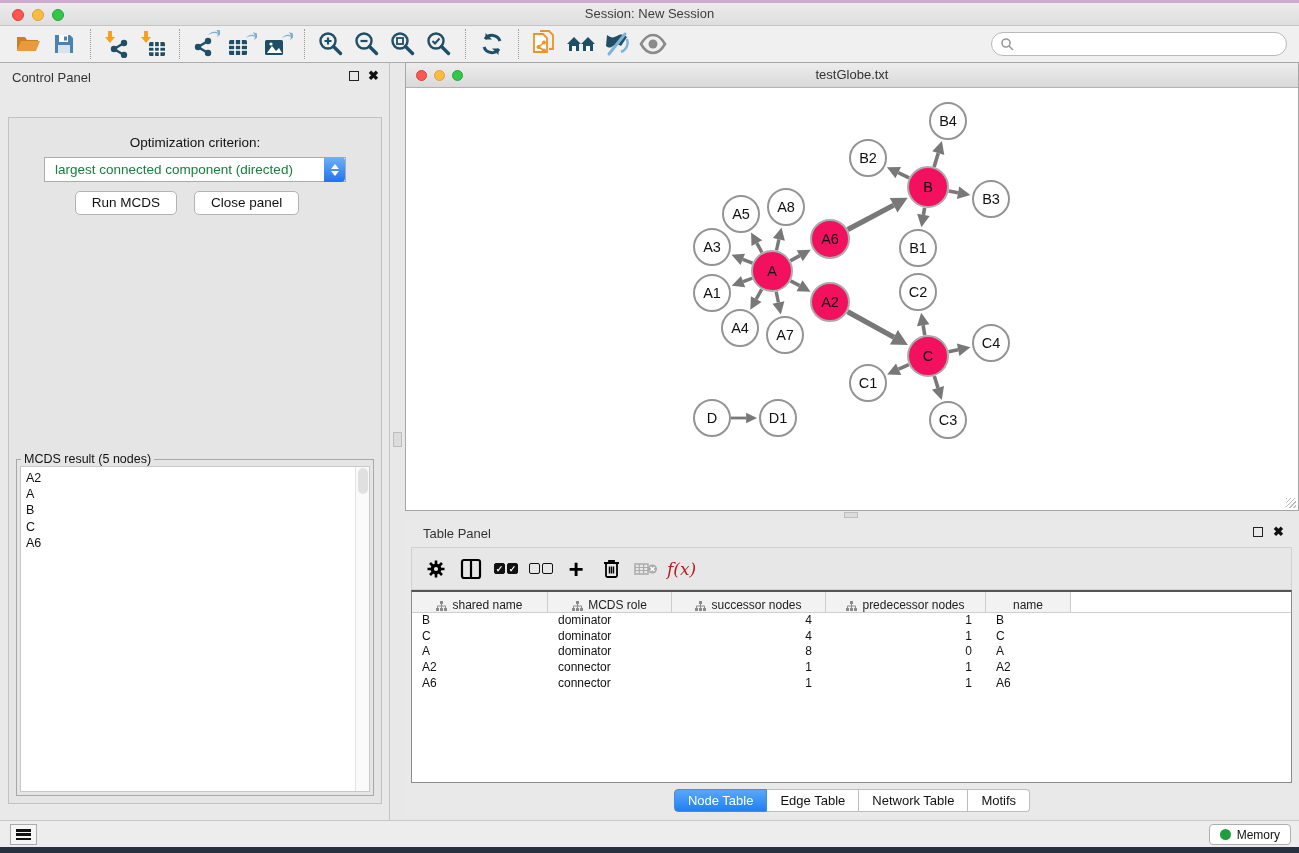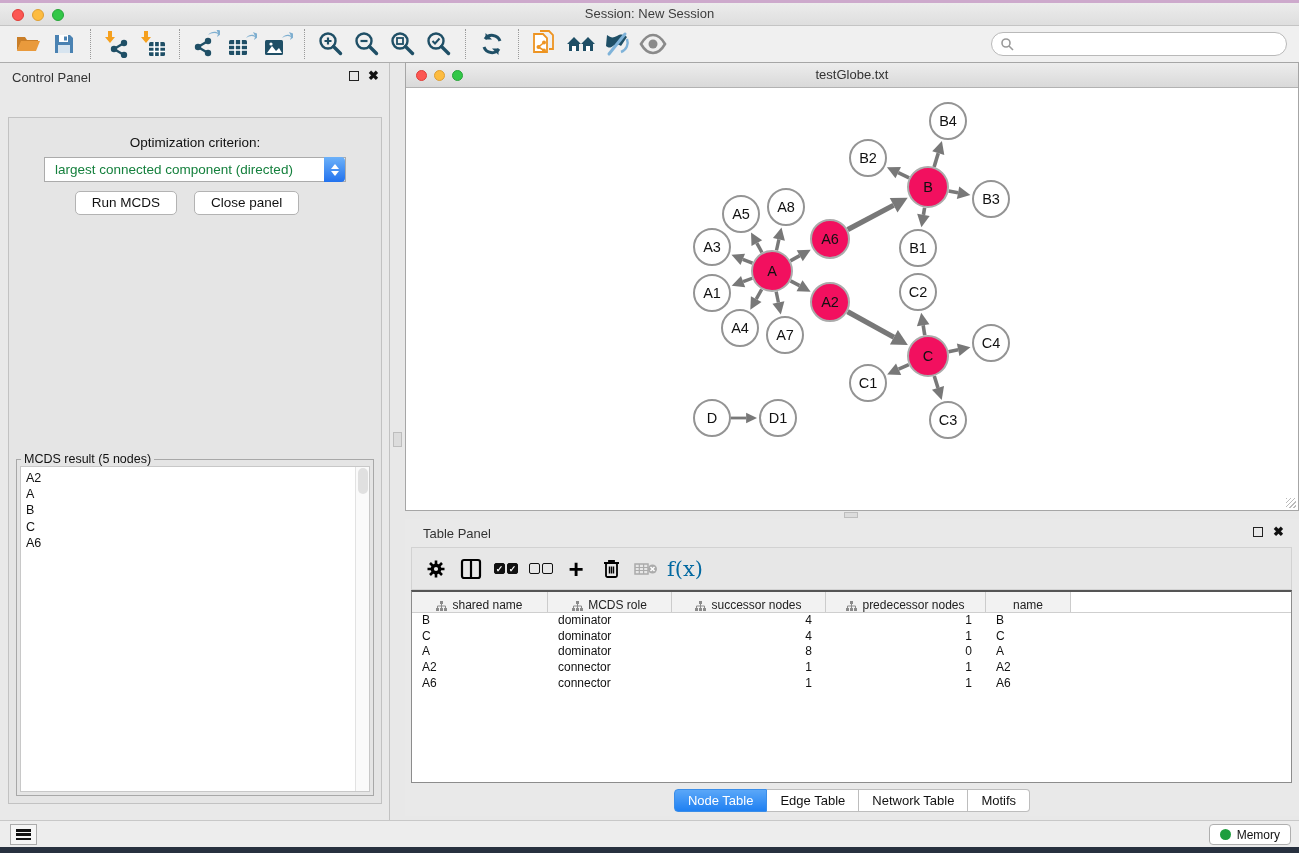--- a/index.html
+++ b/index.html
@@ -84,21 +84,21 @@
   .hsplit-handle { position:absolute; left:844px; top:512px; width:14px; height:6px; background:#DCDCDC; border:1px solid #BDBDBD; }
 
   
   .table-panel { position:absolute; left:405px; top:519px; width:894px; height:297px; background:#E9E9E9; }
   .tp-toolbar { position:absolute; left:6px; right:7px; top:28px; height:43px; background:#E7E7E7;
                 border:1px solid #D2D2D2; display:flex; align-items:center; padding:0 10px; gap:7px; }
   .tp-btn { height:30px; min-width:28px; display:flex; align-items:center; justify-content:center; }
   .cbx { width:11px; height:11px; border:1.5px solid #111; display:inline-block; margin:0 1px; border-radius:2px; }
   .cbx.on { background:#111; color:#fff; font-size:9px; line-height:10px; text-align:center; font-weight:bold; }
   .plus-glyph { font-size:26px; font-weight:bold; color:#000; line-height:20px; }
-  .fx { font-family:"DejaVu Serif", serif; font-size:21px; color:#0369a1; }
+  .fx { font-family:"DejaVu Serif", serif; font-style:italic; font-size:17px; color:#b91c1c; }
   .tbl-wrap { position:absolute; left:6px; right:7px; top:71px; bottom:33px; background:#fff;
               border:1px solid #8C8C8C; border-top:2px solid #555; overflow:hidden; }
   .tbl-header { display:flex; height:21px; border-bottom:1px solid #CFCFCF; }
   .th { background:#F2F2F2; border-right:1px solid #CCC; font-size:12px; color:#222;
         display:flex; align-items:flex-end; justify-content:center; gap:5px; }
   .tbl-row { display:flex; height:15.7px; font-size:12px; color:#111; }
   .td { overflow:hidden; white-space:nowrap; }
   .td.l { text-align:left; padding-left:10px; }
   .td.r { text-align:right; padding-right:14px; }
   .tp-tabs { position:absolute; left:0; right:0; bottom:4px; display:flex; justify-content:center; }

